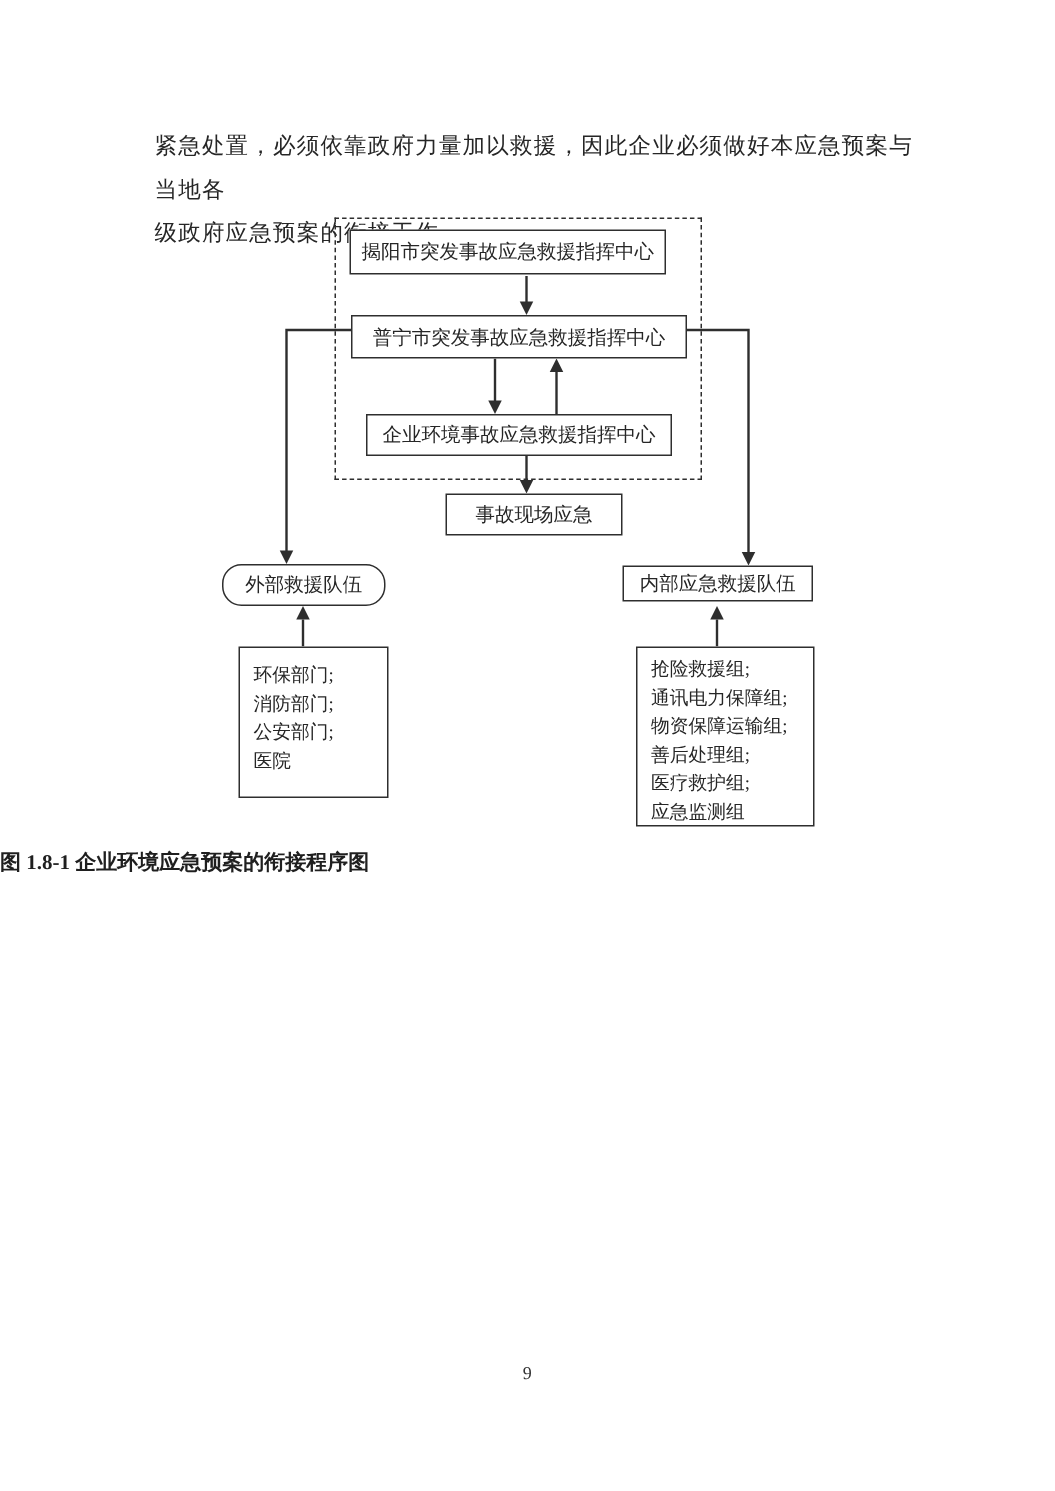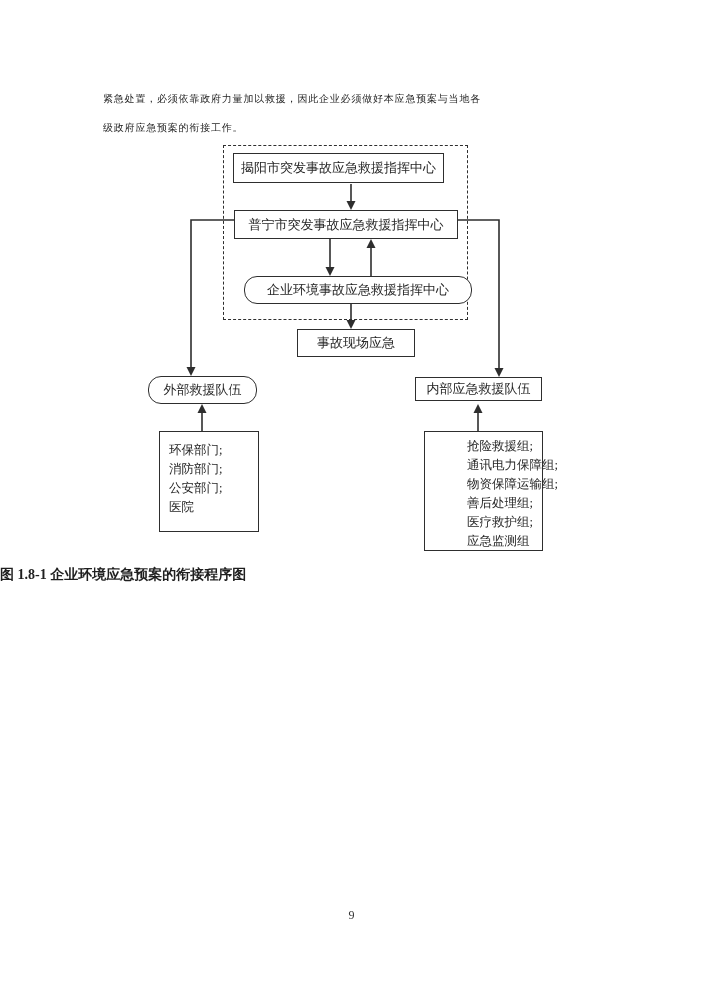--- a/index.html
+++ b/index.html
@@ -10,21 +10,21 @@
     font-family: "Liberation Serif", "DejaVu Serif", serif;
     color: #222222;
     overflow: hidden;
   }
   .page { position: absolute; inset: 0; }
 
   
   .para {
     position: absolute;
     left: 103px; top: 84px; width: 510px;
-    font-size: 10px; line-height: 29px;
+    font-size: 15px; line-height: 29px;
     letter-spacing: 0.8px;
     color: #262626;
   }
 
   
   .node {
     position: absolute;
     box-sizing: border-box;
     border: 1.5px solid #2e2e2e;
     background: #ffffff;
@@ -42,27 +42,27 @@
     position: absolute;
     box-sizing: border-box;
     border: 1.5px solid #2e2e2e;
     background: #ffffff;
     font-size: 12.5px; line-height: 19px; color: #262626;
   }
   .list-box .line { padding-left: 9px; white-space: nowrap; }
 
   #n-jieyang  { left: 233px; top: 153px; width: 211px; height: 30px; }
   #n-puning   { left: 234px; top: 210px; width: 224px; height: 29px; }
-  #n-qiye     { left: 244px; top: 276px; width: 228px; height: 28px; border-radius: 13px; }
+  #n-qiye     { left: 244px; top: 276px; width: 204px; height: 28px; }
   #n-scene    { left: 297px; top: 329px; width: 118px; height: 28px; }
   #n-external { left: 148px; top: 376px; width: 109px; height: 28px; border-radius: 13px; }
   #n-internal { left: 415px; top: 377px; width: 127px; height: 24px; }
   #dashed     { left: 223px; top: 145px; width: 245px; height: 175px; }
   #list-ext   { left: 159px; top: 431px; width: 100px;  height: 101px; padding-top: 9px; }
-  #list-int   { left: 424px; top: 431px; width: 119px; height: 120px; padding-top: 5px; padding-left: 33px; }
+  #list-int   { left: 424px; top: 431px; width: 119px; height: 120px; padding-top: 5px; }
 
   .connectors {
     position: absolute; left: 0; top: 0;
     width: 703px; height: 994px;
     pointer-events: none;
   }
   .connectors line, .connectors polyline {
     stroke: #2e2e2e; stroke-width: 1.6; fill: none;
   }
   .connectors polygon { fill: #2e2e2e; stroke: none; }

